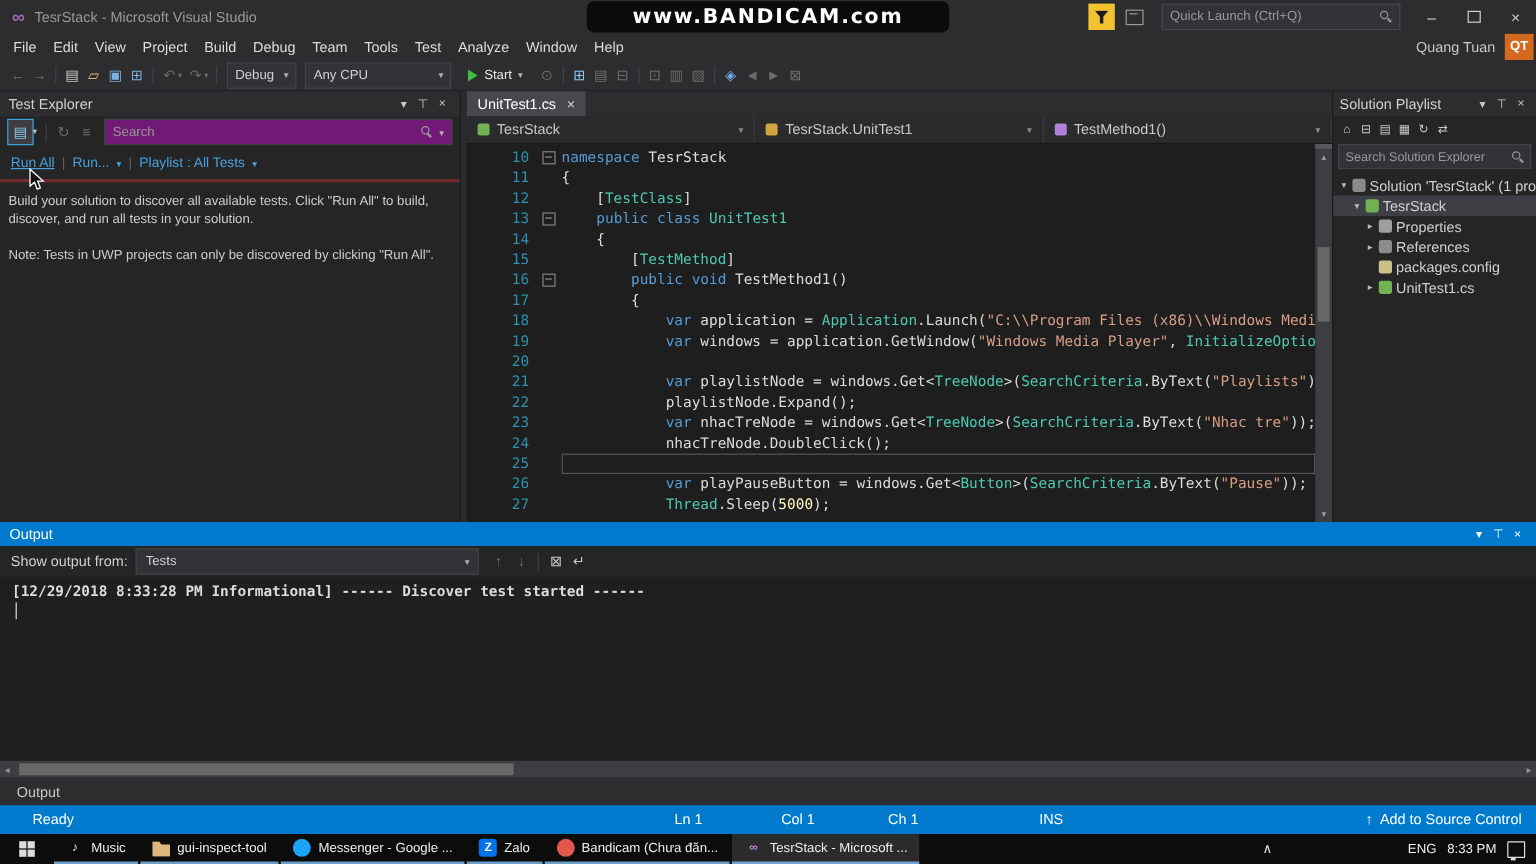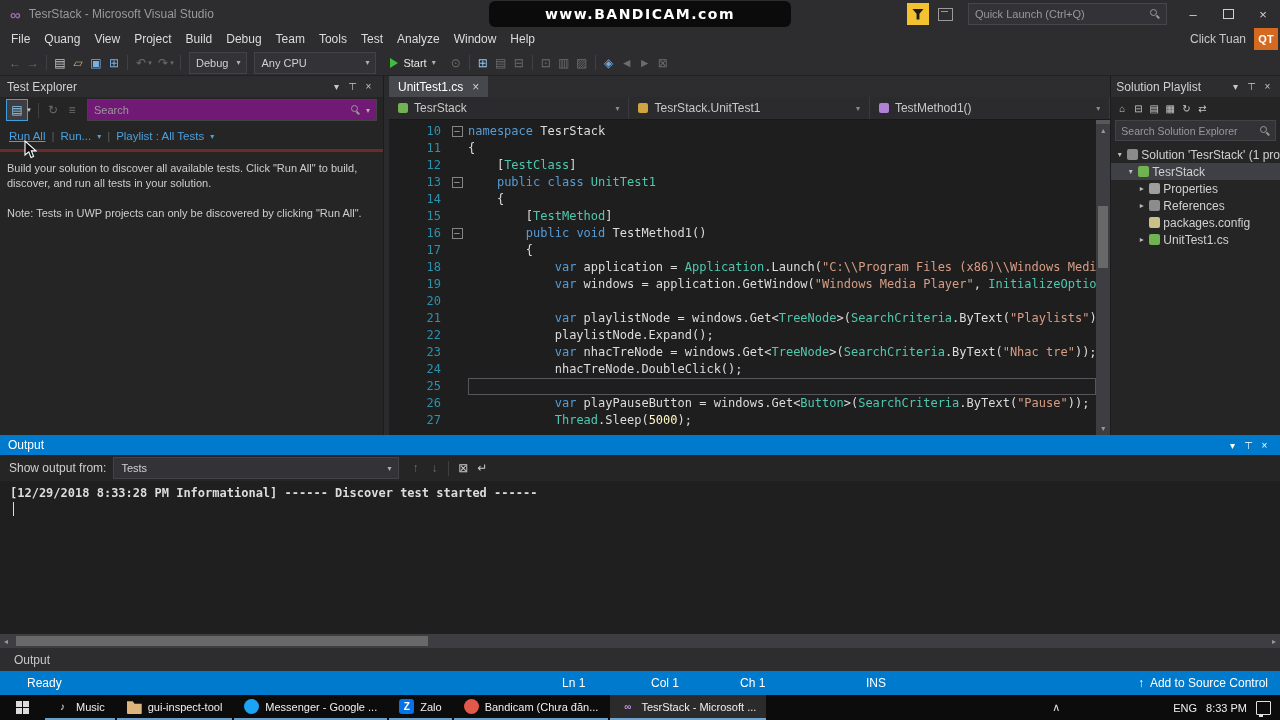--- a/index.html
+++ b/index.html
@@ -3,21 +3,21 @@
 <meta charset="utf-8">
 <style>
   html,body{margin:0;padding:0;}
   body{width:1280px;height:720px;background:#2d2d30;font-family:"Liberation Sans",sans-serif;overflow:hidden;}
   .screen{width:1280px;height:720px;display:flex;flex-direction:column;overflow:hidden;position:relative;}
 
   
   .titlebar{flex:0 0 28px;background:#2d2d30;display:flex;align-items:center;position:relative;}
   .vs-logo{color:#9b6bb3;font-size:15px;margin:0 8px 0 10px;font-weight:bold;}
   .title-text{font-size:12px;color:#999;}
-  .bandicam{position:absolute;left:50%;transform:translateX(-50%);top:1px;width:302px;height:26px;background:#0b0b0b;border-radius:6px;color:#fff;font-weight:bold;font-size:14px;display:flex;align-items:center;justify-content:center;letter-spacing:1.5px;font-family:"DejaVu Sans",sans-serif;}
+  .bandicam{position:absolute;left:50%;transform:translateX(-50%);top:1px;width:302px;height:26px;background:#0b0b0b;border-radius:6px;color:#fff;font-weight:bold;font-size:17px;display:flex;align-items:center;justify-content:center;letter-spacing:1.5px;font-family:"DejaVu Sans",sans-serif;}
   .title-right{position:absolute;right:0;top:0;height:28px;display:flex;align-items:center;gap:5px;padding-right:2px;}
   .funnel-btn{width:22px;height:22px;background:#f2c230;display:flex;align-items:center;justify-content:center;}
   .funnel{width:12px;height:11px;background:#1d1d1d;clip-path:polygon(0 0,100% 0,62% 48%,62% 100%,38% 100%,38% 48%);}
   .tb-sq{width:13px;height:11px;border:1px solid #9a9a9a;position:relative;margin:0 4px;}
   .tb-sq::after{content:"";position:absolute;left:2px;top:2px;width:7px;height:1px;background:#9a9a9a;}
   .quick-launch{width:185px;height:20px;background:#333337;border:1px solid #464649;display:flex;align-items:center;padding:0 6px;gap:6px;margin:0 6px;}
   .ql-text{flex:1;font-size:11px;color:#999;white-space:nowrap;overflow:hidden;}
   .magnifier{position:relative;width:10px;height:10px;flex:0 0 10px;}
   .magnifier::before{content:"";position:absolute;width:5px;height:5px;border:1.5px solid #999;border-radius:50%;left:0;top:0;}
   .magnifier::after{content:"";position:absolute;width:4px;height:1.5px;background:#999;transform:rotate(45deg);left:5.5px;top:7px;}
@@ -188,34 +188,34 @@
       <span class="win-btn">
           <span class="restore-box"></span>
         </span>
       <span class="win-btn">×</span>
     </div>
   </div>
 
   <div class="menubar">
     <div class="menu-items">
         <span class="menu-item">File</span>
-        <span class="menu-item">Quang</span>
+        <span class="menu-item">Edit</span>
         <span class="menu-item">View</span>
         <span class="menu-item">Project</span>
         <span class="menu-item">Build</span>
         <span class="menu-item">Debug</span>
         <span class="menu-item">Team</span>
         <span class="menu-item">Tools</span>
         <span class="menu-item">Test</span>
         <span class="menu-item">Analyze</span>
         <span class="menu-item">Window</span>
         <span class="menu-item">Help</span>
       </div>
     <div class="menu-right">
-      <span>Click Tuan</span>
+      <span>Quang Tuan</span>
       <span class="avatar">QT</span>
     </div>
   </div>
 
   <div class="toolbar">
     <div style="display:flex;align-items:center;">
         <span class="icon dim">←</span>
         <span class="icon dim">→</span>
         <span class="icon sep"></span>
         <span class="icon">▤</span>

